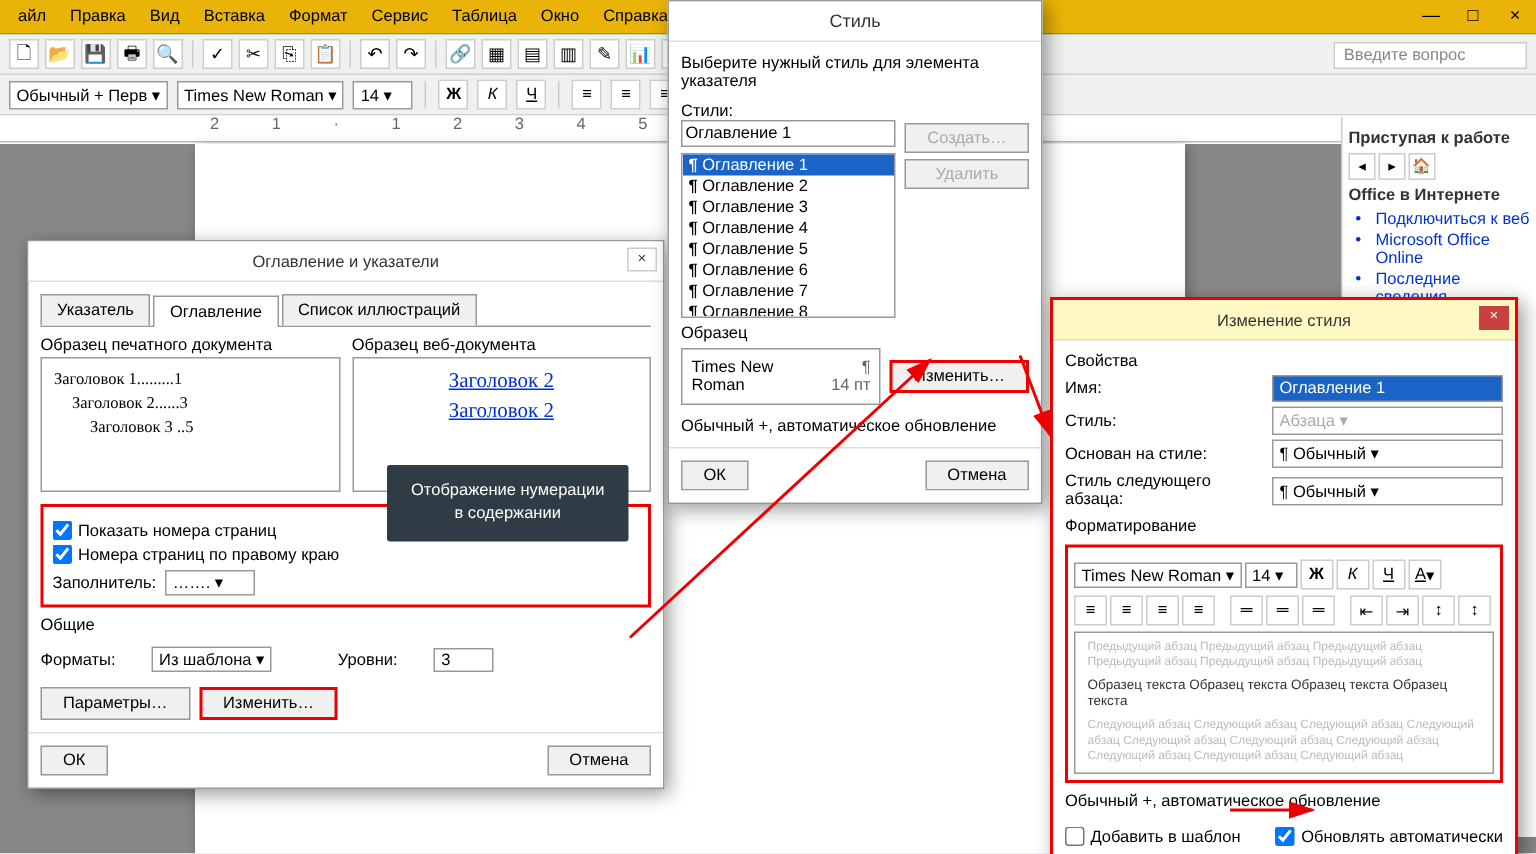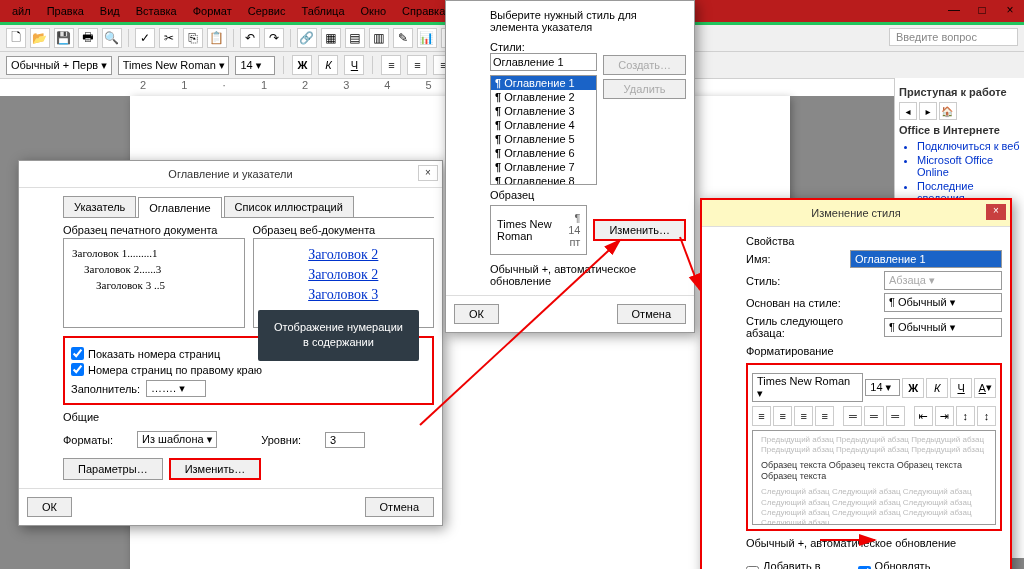--- a/index.html
+++ b/index.html
@@ -1,17 +1,17 @@
 <!DOCTYPE html>
 <html><head>
 <meta charset="utf-8">
 <style>
 * { box-sizing: border-box; margin: 0; padding: 0; font-family: Tahoma, Arial, sans-serif; font-size: 11px; }
 body { background: #fff; width: 1024px; height: 569px; position: relative; overflow: hidden; }
-.menubar { background: #b91c1c; padding: 3px 6px; display: flex; gap: 4px; border-bottom: 3px solid #22c55e; }
+.menubar { background: #eab308; padding: 3px 6px; display: flex; gap: 4px; border-bottom: 1px solid #22c55e; }
 .menubar span { padding: 2px 6px; cursor: pointer; }
 .toolbar { background: #f0f0f0; padding: 3px 6px; display: flex; gap: 4px; border-bottom: 1px solid #d0d0d0; align-items: center; }
 .tb-btn { width: 20px; height: 20px; border: 1px solid #ccc; background: #fff; display: flex; align-items: center; justify-content: center; font-size: 12px; cursor: pointer; }
 .tb-sep { width: 1px; height: 18px; background: #ccc; margin: 0 2px; }
 .fmt-bar { background: #f0f0f0; padding: 3px 6px; display: flex; gap: 6px; align-items: center; border-bottom: 1px solid #d0d0d0; }
 .style-sel { background: #fff; border: 1px solid #999; padding: 2px 4px; min-width: 100px; }
 .style-sel.sm { min-width: 40px; }
 .fb { width: 20px; height: 20px; border: 1px solid #ccc; background: #fff; display: flex; align-items: center; justify-content: center; cursor: pointer; }
 .ruler { background: #fff; height: 18px; border-bottom: 1px solid #bbb; font-size: 9px; color: #666; padding-left: 140px; display: flex; gap: 35px; }
 .doc-area { position: absolute; top: 96px; left: 0; right: 0; bottom: 0; background: #888; }
@@ -23,21 +23,21 @@
 .task-pane ul { list-style: disc; padding-left: 18px; color: #0033cc; font-size: 10px; }
 .task-pane ul li { margin: 2px 0; cursor: pointer; }
 .search-box { position: absolute; top: 28px; right: 6px; color: #888; font-size: 11px; border: 1px solid #ccc; padding: 2px 40px 2px 6px; background: #fff; }
 .win-controls { position: absolute; top: 0; right: 0; display: flex; }
 .win-controls span { width: 28px; height: 20px; display: flex; align-items: center; justify-content: center; font-size: 12px; }
 
 
 .dialog { position: absolute; background: #fff; border: 1px solid #999; box-shadow: 3px 3px 12px rgba(0,0,0,0.4); }
 .dlg-title { background: #fff; color: #333; padding: 6px 8px; font-size: 12px; text-align: center; border-bottom: 1px solid #ddd; position: relative; }
 .dlg-close { position: absolute; right: 4px; top: 4px; width: 20px; height: 16px; background: #fff; text-align: center; cursor: pointer; border: 1px solid #ccc; font-size: 10px; line-height: 14px; }
-.dlg-body { padding: 8px; margin-left: 36px; }
+.dlg-body { padding: 8px; }
 .btn { background: #f0f0f0; border: 1px solid #999; padding: 3px 14px; cursor: pointer; font-size: 11px; }
 
 
 #dlg-toc { top: 160px; left: 18px; width: 425px; }
 #dlg-toc .tabs { display: flex; border-bottom: 1px solid #999; }
 #dlg-toc .tab { padding: 4px 10px; border: 1px solid #999; border-bottom: none; background: #f0f0f0; margin-right: 2px; cursor: pointer; font-size: 11px; }
 #dlg-toc .tab.active { background: #fff; position: relative; top: 1px; }
 .preview-row { display: flex; gap: 8px; margin-top: 6px; }
 .prev-box { border: 1px solid #999; flex: 1; height: 90px; padding: 4px 8px; overflow: hidden; font-size: 13px; }
 .prev-box .h { margin: 4px 0; }
@@ -191,21 +191,20 @@
           <div class="h h1">Заголовок 1.........1</div>
           <div class="h h1" style="padding-left:12px">Заголовок 2......3</div>
           <div class="h h1" style="padding-left:24px">Заголовок 3 ..5</div>
         </div>
       </div>
       <div style="flex:1">
         <div style="font-size:11px;margin-bottom:2px">Образец веб-документа</div>
         <div class="prev-box web">
           <a>Заголовок 2</a>
           <a>Заголовок 2</a>
-          <a>Заголовок 3</a>
         </div>
       </div>
     </div>
     <div class="redbox">
       <div class="chk">
           <input type="checkbox" checked="" style="">
           <label>Показать номера страниц</label>
         </div>
       <div class="chk">
           <input type="checkbox" checked="" style="">
@@ -230,20 +229,21 @@
       </div>
     </div>
   </div>
   <div class="dlg-footer">
     <button class="btn">ОК</button>
     <button class="btn">Отмена</button>
   </div>
 </div>
 
 <div class="dialog" id="dlg-style">
+  <div class="dlg-title">Стиль</div>
   <div class="dlg-body">
     <div style="margin-bottom:8px">Выберите нужный стиль для элемента указателя</div>
     <div style="display:flex;gap:6px">
       <div style="flex:1">
         <div>Стили:</div>
         <input type="text" style="width: 100%; border: 1px solid rgb(153, 153, 153); padding: 2px;" value="Оглавление 1">
         <div class="style-list">
           <div class="sel-item">Оглавление 1</div>
           <div>Оглавление 2</div>
           <div>Оглавление 3</div>

